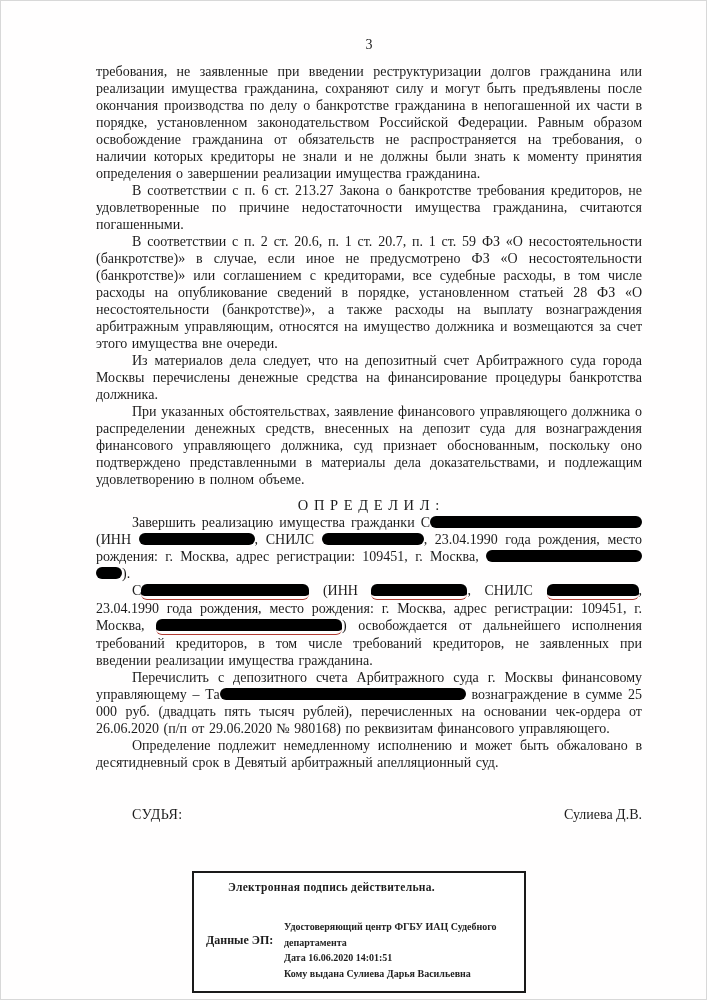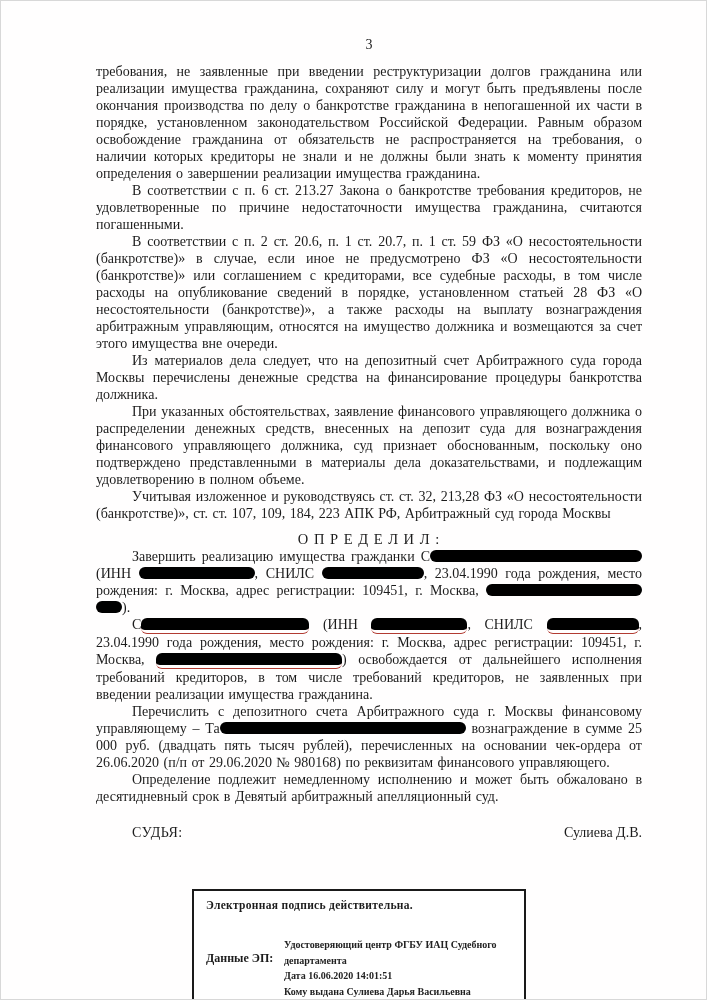--- a/index.html
+++ b/index.html
@@ -51,39 +51,40 @@
     text-decoration-thickness: 1.5px;
     text-underline-offset: 3.5px;
   }
   .underlined .redact {
     border-bottom: 1.5px solid #b23b32;
     padding-bottom: 3px;
     background-clip: content-box;
     vertical-align: -5px;
   }
   .judge-row {
-    margin-top: 20px;
+    margin-top: 36px;
     display: flex;
     justify-content: space-between;
     font-size: 14px;
   }
   .judge-row .label { margin-left: 36px; letter-spacing: 0.5px; }
   .sig-box {
     margin-top: 48px;
     margin-left: 96px;
     width: 308px;
     border: 2px solid #1a1a1a;
     padding: 8px 10px 10px 12px;
     background: #fff;
   }
   .sig-status {
     font-size: 11.5px;
     font-weight: bold;
     letter-spacing: 0.3px;
     margin-bottom: 6px;
+    margin-left: 22px;
   }
   .sig-row { display: flex; align-items: center; }
   .sig-label {
     flex: 0 0 78px;
     font-size: 12px;
     font-weight: bold;
   }
   .sig-details {
     font-size: 10px;
     font-weight: bold;
@@ -99,21 +100,20 @@
 <div class="page">
   <div class="content">
 
     <div class="page-number">3</div>
 
     <p class="bp">требования, не заявленные при введении реструктуризации долгов гражданина или реализации имущества гражданина, сохраняют силу и могут быть предъявлены после окончания производства по делу о банкротстве гражданина в непогашенной их части в порядке, установленном законодательством Российской Федерации. Равным образом освобождение гражданина от обязательств не распространяется на требования, о наличии которых кредиторы не знали и не должны были знать к моменту принятия определения о завершении реализации имущества гражданина.</p>
     <p class="bp ind">В соответствии с п. 6 ст. 213.27 Закона о банкротстве требования кредиторов, не удовлетворенные по причине недостаточности имущества гражданина, считаются погашенными.</p>
     <p class="bp ind">В соответствии с  п. 2 ст. 20.6, п. 1 ст. 20.7, п. 1 ст. 59 ФЗ «О несостоятельности (банкротстве)» в случае, если иное не предусмотрено ФЗ «О несостоятельности (банкротстве)» или соглашением с кредиторами, все судебные расходы, в том числе расходы на опубликование сведений в порядке, установленном статьей 28 ФЗ «О несостоятельности (банкротстве)», а также расходы на выплату вознаграждения арбитражным управляющим, относятся на имущество должника и возмещаются за счет этого имущества вне очереди.</p>
     <p class="bp ind">Из материалов дела следует, что на депозитный счет Арбитражного суда города Москвы перечислены денежные средства на финансирование процедуры банкротства должника.</p>
     <p class="bp ind">При указанных обстоятельствах, заявление финансового управляющего должника о распределении денежных средств, внесенных на депозит суда для вознаграждения финансового управляющего должника, суд признает обоснованным, поскольку оно подтверждено представленными в материалы дела доказательствами, и подлежащим удовлетворению в полном объеме.</p>
-    <p class="bp ind">Учитывая изложенное и руководствуясь ст. ст. 32, 213,28 ФЗ «О несостоятельности (банкротстве)», ст. ст. 107, 109, 184, 223 АПК РФ, Арбитражный суд города Москвы</p>
 
     <p class="heading">О П Р Е Д Е Л И Л :</p>
 
     <p class="bp ind"><span>Завершить реализацию имущества гражданки С</span><span class="redact" style="width:212px"></span> <span>(ИНН </span><span class="redact" style="width:116px"></span><span>, СНИЛС </span><span class="redact" style="width:102px"></span><span>, 23.04.1990 года рождения, место рождения: г. Москва, адрес регистрации: 109451, г. Москва, </span><span class="redact" style="width:156px"></span> <span class="redact" style="width:26px"></span><span>).</span></p>
 
     <p class="bp ind underlined"><span>С</span><span class="redact" style="width:168px"></span><span> (ИНН </span><span class="redact" style="width:96px"></span><span>, СНИЛС </span><span class="redact" style="width:92px"></span><span>, 23.04.1990 года рождения, место рождения: г. Москва, адрес регистрации: 109451, г. Москва, </span><span class="redact" style="width:186px"></span><span>) освобождается от дальнейшего исполнения требований кредиторов, в том числе требований кредиторов, не заявленных при введении реализации имущества гражданина.</span></p>
 
     <p class="bp ind"><span>Перечислить с депозитного счета Арбитражного суда г. Москвы финансовому управляющему – Та</span><span class="redact" style="width:246px"></span><span> вознаграждение в сумме 25 000 руб. (двадцать пять тысяч рублей), перечисленных на основании чек-ордера от 26.06.2020 (п/п от 29.06.2020 № 980168) по реквизитам финансового управляющего.</span></p>
 
     <p class="bp ind">Определение подлежит немедленному исполнению и может быть обжаловано в десятидневный срок в Девятый арбитражный апелляционный суд.</p>

